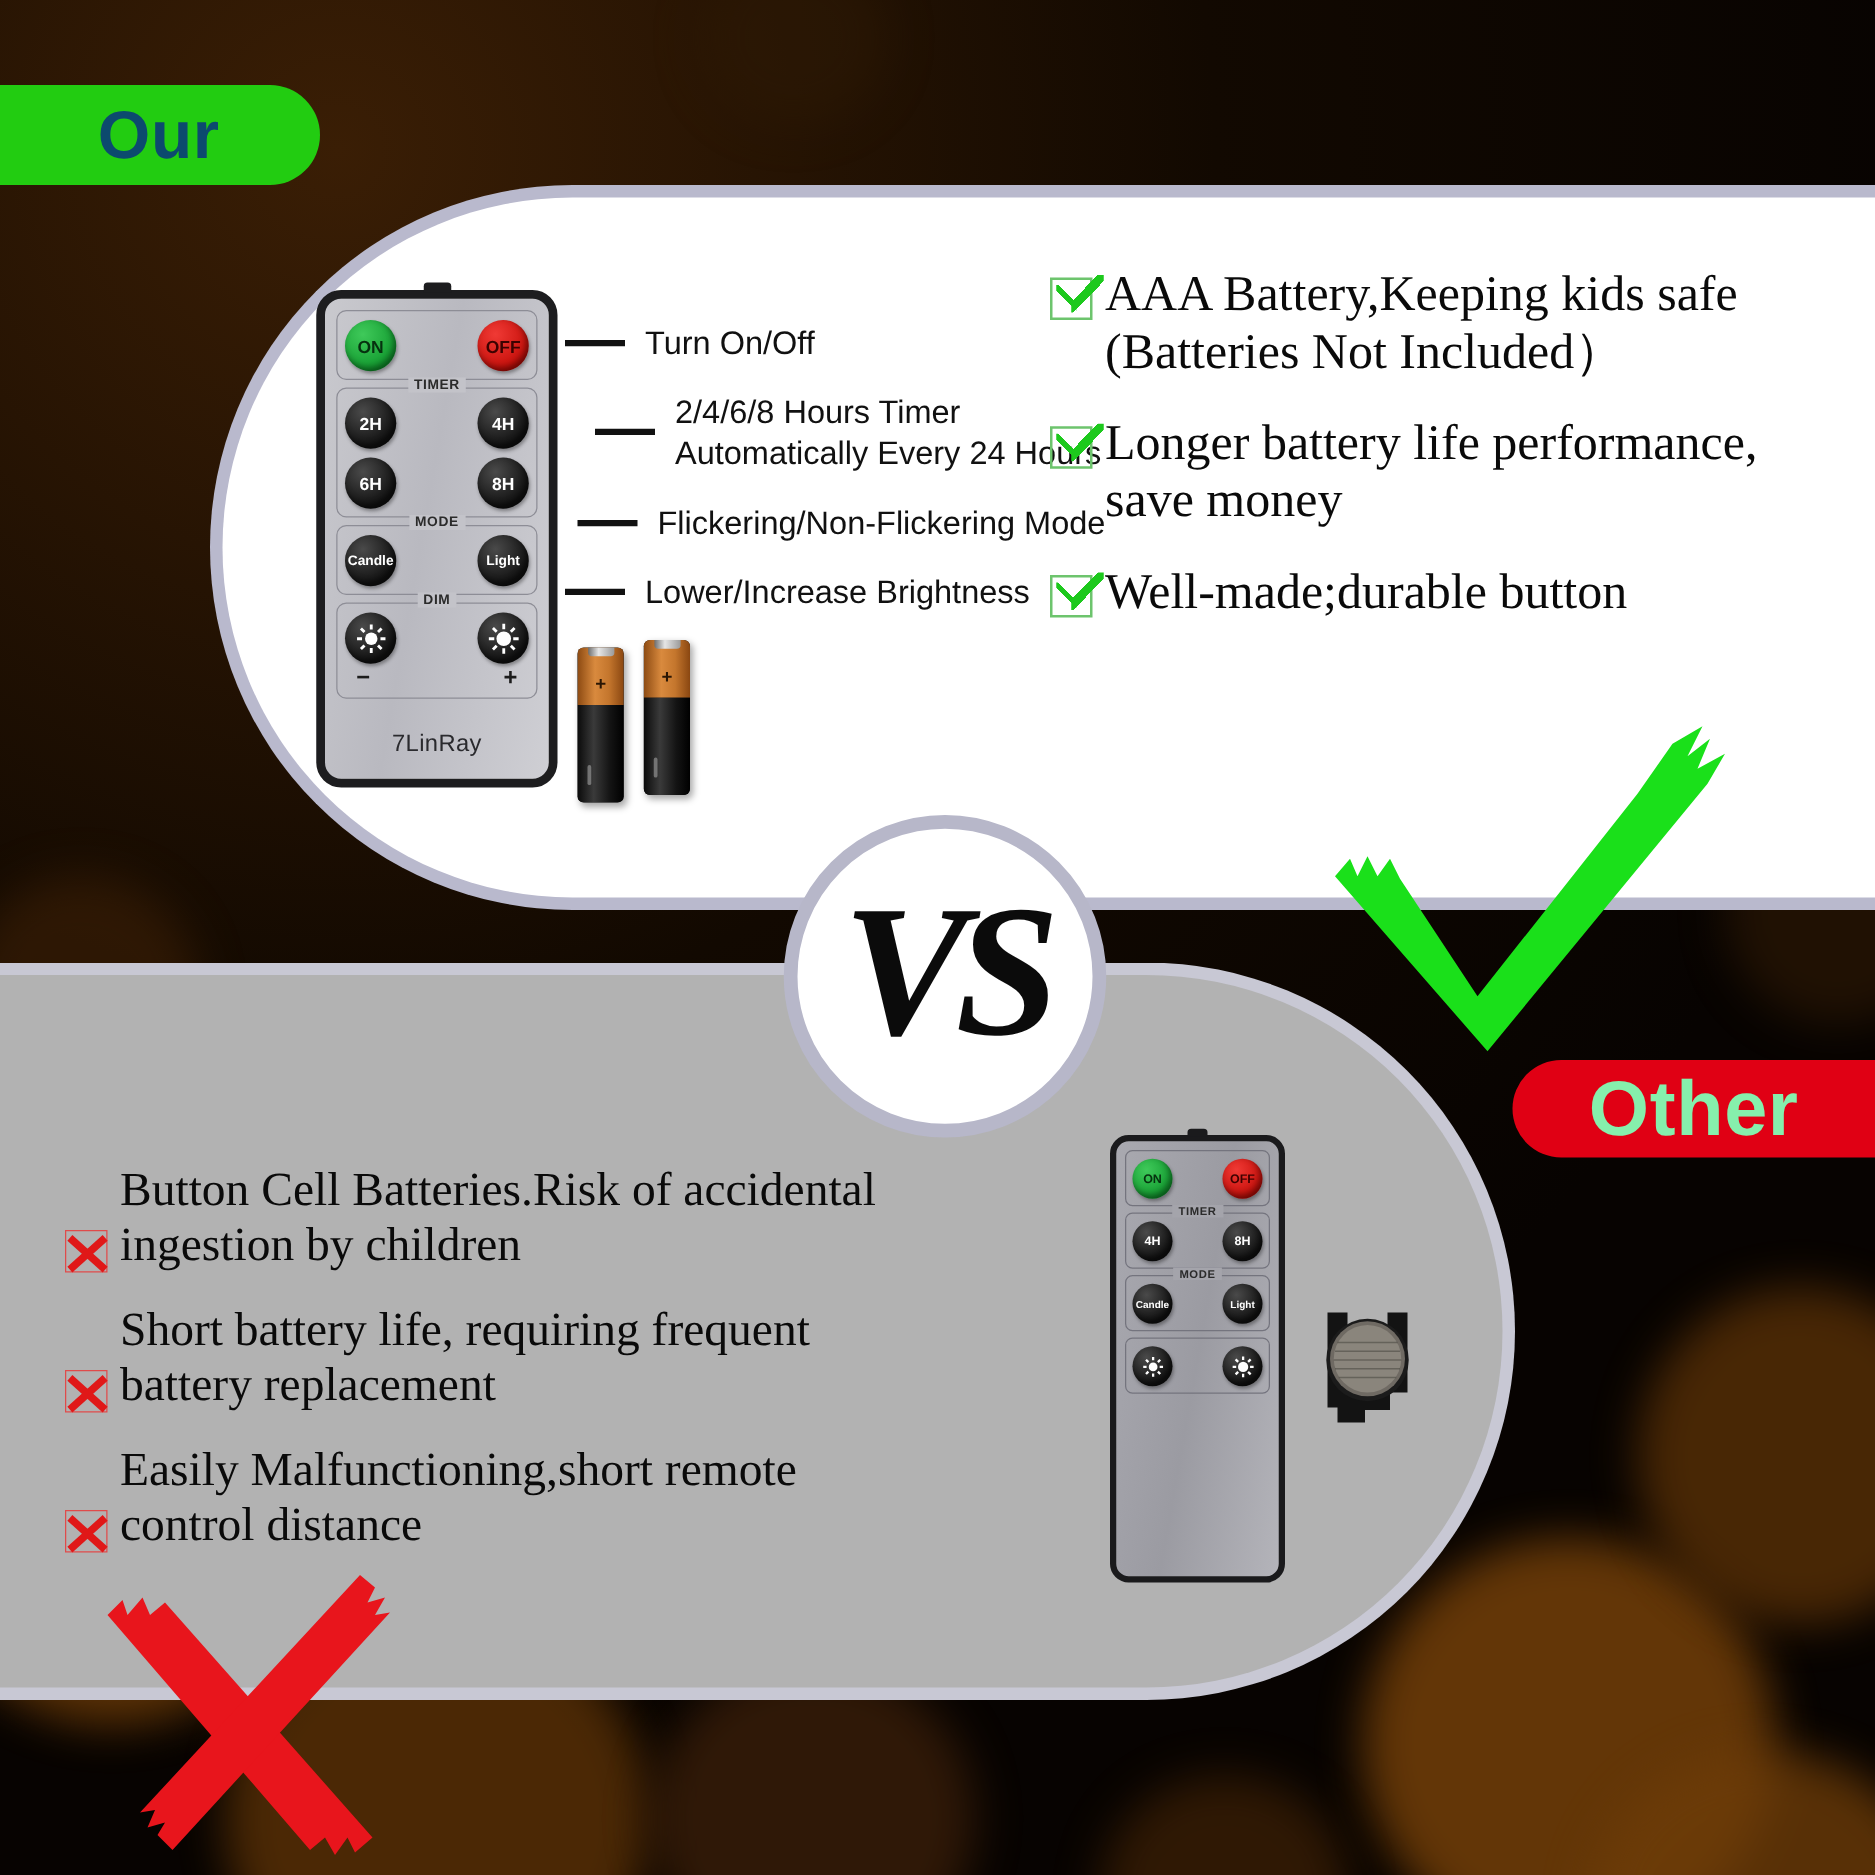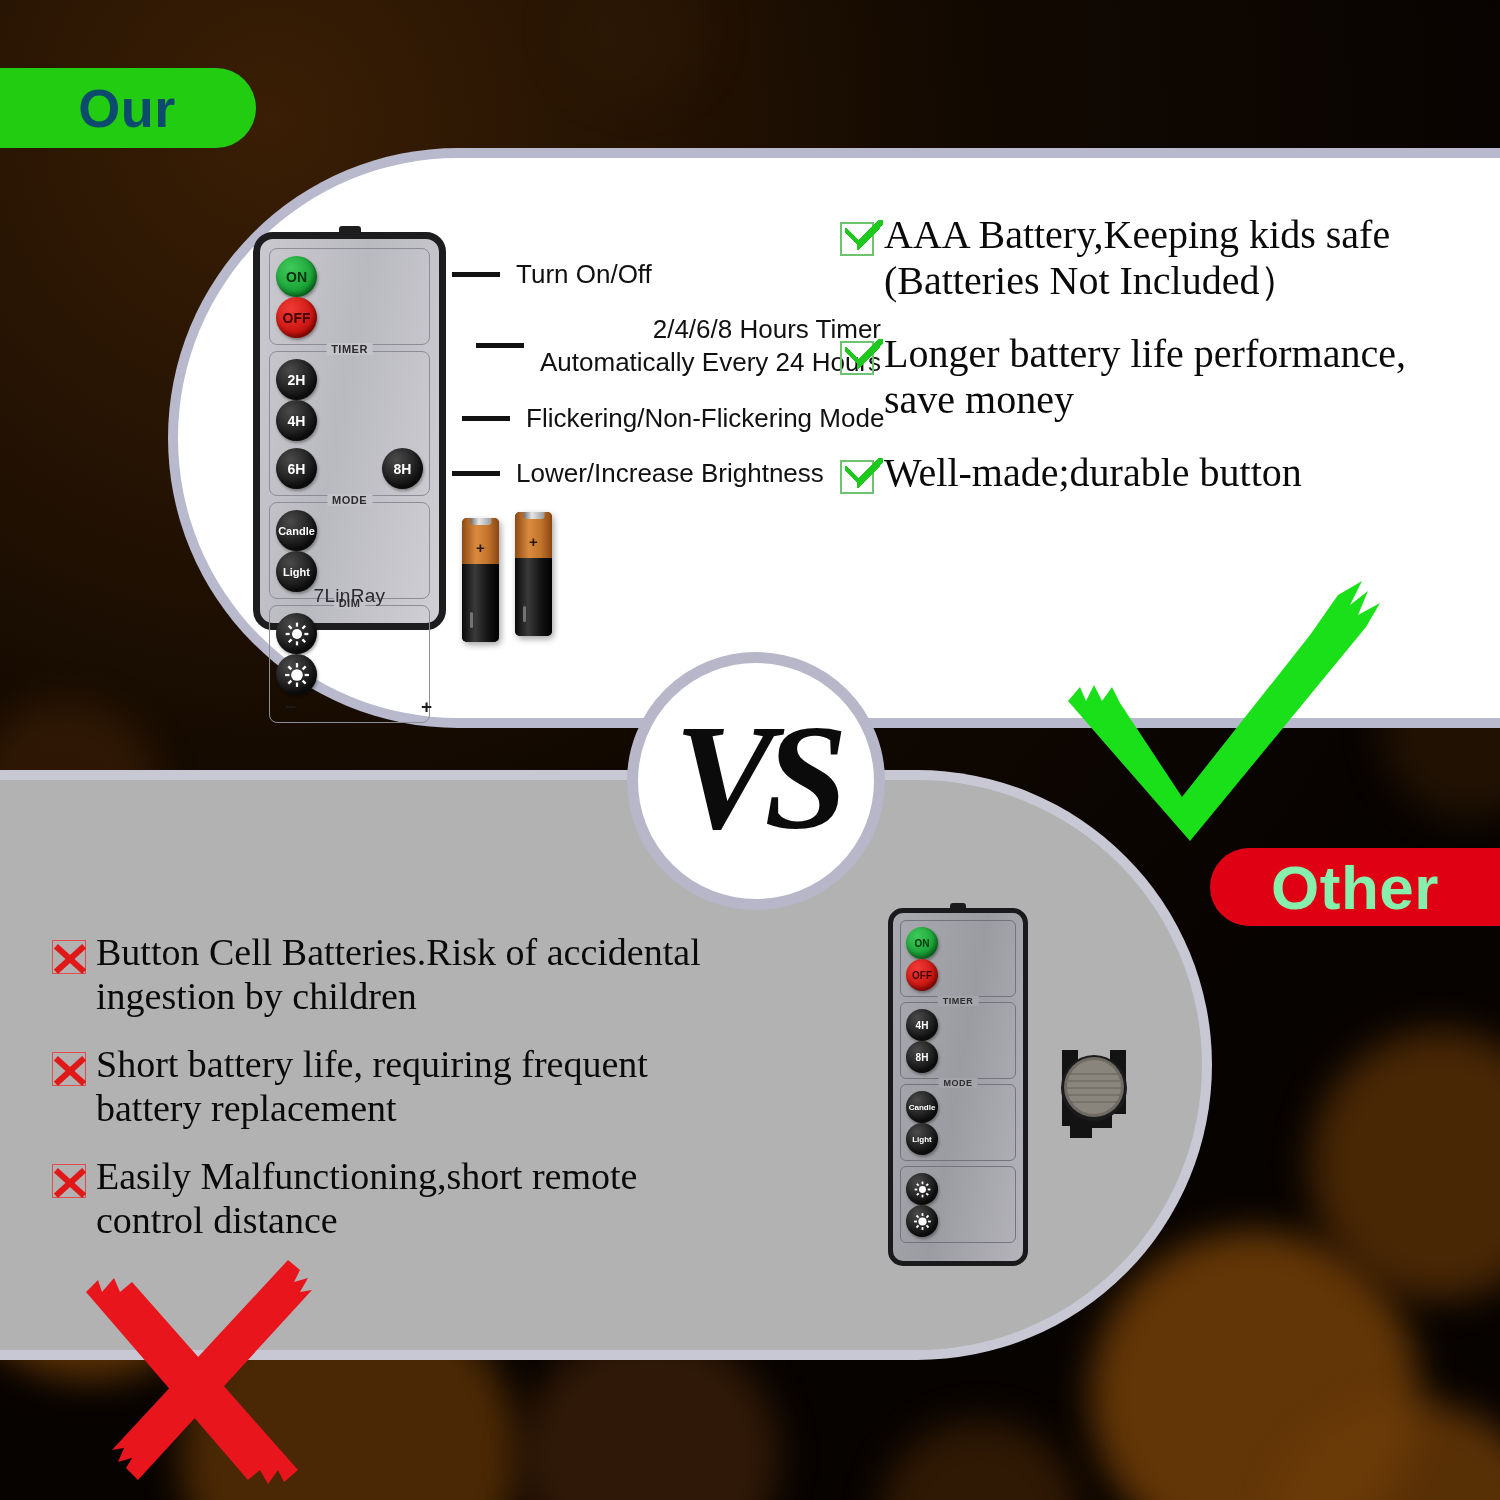--- a/index.html
+++ b/index.html
@@ -42,41 +42,41 @@
     font-style:italic;color:#0b0b0b;letter-spacing:-10px;line-height:1;
     transform:translateY(-4px);}
 
   
   #remote-main{position:absolute;left:253px;top:232px;width:193px;height:398px;
     background:linear-gradient(100deg,#c9c9ce 0%,#b9b9c0 45%,#cfcfd4 100%);
     border:7px solid #1d1d1f;border-radius:20px;box-sizing:border-box;padding:9px 9px;}
   #remote-main .nub{position:absolute;left:50%;top:-13px;transform:translateX(-50%);
     width:22px;height:8px;background:#1d1d1f;border-radius:3px 3px 0 0;}
   .grp{position:relative;border:1px solid #8d8d96;border-radius:8px;margin-bottom:6px;
-    padding:7px 6px 6px;display:flex;flex-wrap:wrap;justify-content:space-between;flex-direction:column;}
+    padding:7px 6px 6px;display:flex;flex-wrap:wrap;justify-content:space-between;}
   .grp .gl{position:absolute;top:-9px;left:50%;transform:translateX(-50%);
     background:#c3c3c9;padding:0 5px;font-size:11px;font-weight:bold;color:#2b2b2b;
     letter-spacing:.5px;}
   .btn{width:41px;height:41px;border-radius:50%;display:flex;align-items:center;
     justify-content:center;font-size:14px;font-weight:bold;color:#fff;
     box-shadow:inset -2px -3px 5px rgba(0,0,0,.45), 1px 2px 3px rgba(0,0,0,.35);}
   .btn.blk{background:radial-gradient(circle at 35% 28%,#4a4a4a,#111 70%);}
   .btn.on{background:radial-gradient(circle at 35% 28%,#3fc95a,#119a2e 75%);color:#06310f;}
   .btn.off{background:radial-gradient(circle at 35% 28%,#f03a35,#c40d08 75%);color:#3d0200;}
   .btn.sm{font-size:11px;}
   .row2{width:100%;display:flex;justify-content:space-between;margin-top:7px;text-align:center;}
   .pm{width:100%;display:flex;justify-content:space-between;padding:2px 9px 0;
     font-size:19px;font-weight:bold;color:#1c1c1c;line-height:1;}
   #brand{position:absolute;left:0;right:0;bottom:16px;text-align:center;
     font-size:19px;color:#2a2a2e;letter-spacing:.3px;}
 
   
   .callout{position:absolute;display:flex;align-items:center;}
   .dash{width:48px;height:5px;background:#111;flex:none;}
-  .ctext{margin-left:16px;font-size:26px;color:#111;line-height:1.26;white-space:pre-line;text-align:right;}
+  .ctext{margin-left:16px;font-size:26px;color:#111;line-height:1.26;white-space:pre-line;}
 
   
   .batt{position:absolute;width:37px;height:124px;border-radius:5px;overflow:hidden;
     background:#151515;box-shadow:2px 3px 6px rgba(0,0,0,.35);}
   .batt .top{height:46px;background:linear-gradient(90deg,#8c4a12,#d98a3e 38%,#c4762d 68%,#8a4711);
     position:relative;}
   .batt .cap{position:absolute;left:50%;top:-6px;transform:translateX(-50%);
     width:21px;height:13px;border-radius:3px;
     background:linear-gradient(90deg,#6d6d6d,#e6e6e6 40%,#9a9a9a);}
   .batt .plus{position:absolute;left:0;right:0;top:22px;text-align:center;
@@ -96,21 +96,21 @@
       linear-gradient(45deg,transparent 46%,#1dc91d 46%,#1dc91d 62%,transparent 62%) no-repeat left bottom/16px 22px,
       linear-gradient(-46deg,transparent 46%,#1dc91d 46%,#1dc91d 63%,transparent 63%) no-repeat right top/26px 32px;}
   .mark.no{border:1px solid #e04b4b;}
   .mark.no:before,.mark.no:after{content:"";position:absolute;left:-2px;top:15px;
     width:38px;height:6px;background:#e01818;}
   .mark.no:before{transform:rotate(42deg);}
   .mark.no:after{transform:rotate(-42deg);}
   .ftext{font-family:"Liberation Serif",serif;font-size:40px;line-height:1.16;color:#0a0a0a;
     white-space:pre-line;}
   .clist .ftext{font-size:38px;}
-  .clist .fitem{margin-bottom:24px;}
+  .clist .fitem{margin-bottom:24px;align-items:flex-end;}
 
   
   #big-check{position:absolute;left:1062px;top:575px;width:368px;height:272px;z-index:30;}
   #big-x{position:absolute;left:72px;top:1252px;width:268px;height:252px;z-index:30;}
 
   
   #remote-other{position:absolute;left:888px;top:908px;width:140px;height:358px;
     background:linear-gradient(100deg,#a9a9b0 0%,#9b9ba2 50%,#b4b4ba 100%);
     border:5px solid #1a1a1c;border-radius:15px;box-sizing:border-box;padding:7px 7px;}
   #remote-other .nub{position:absolute;left:50%;top:-10px;transform:translateX(-50%);

